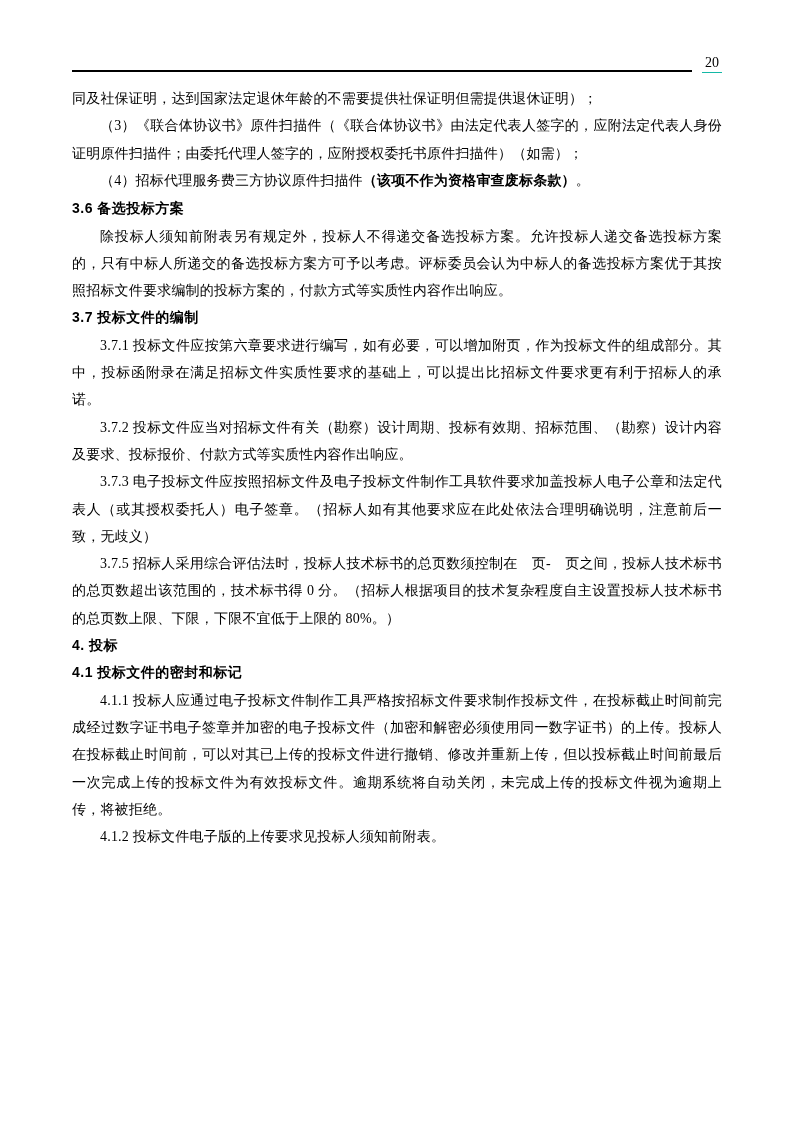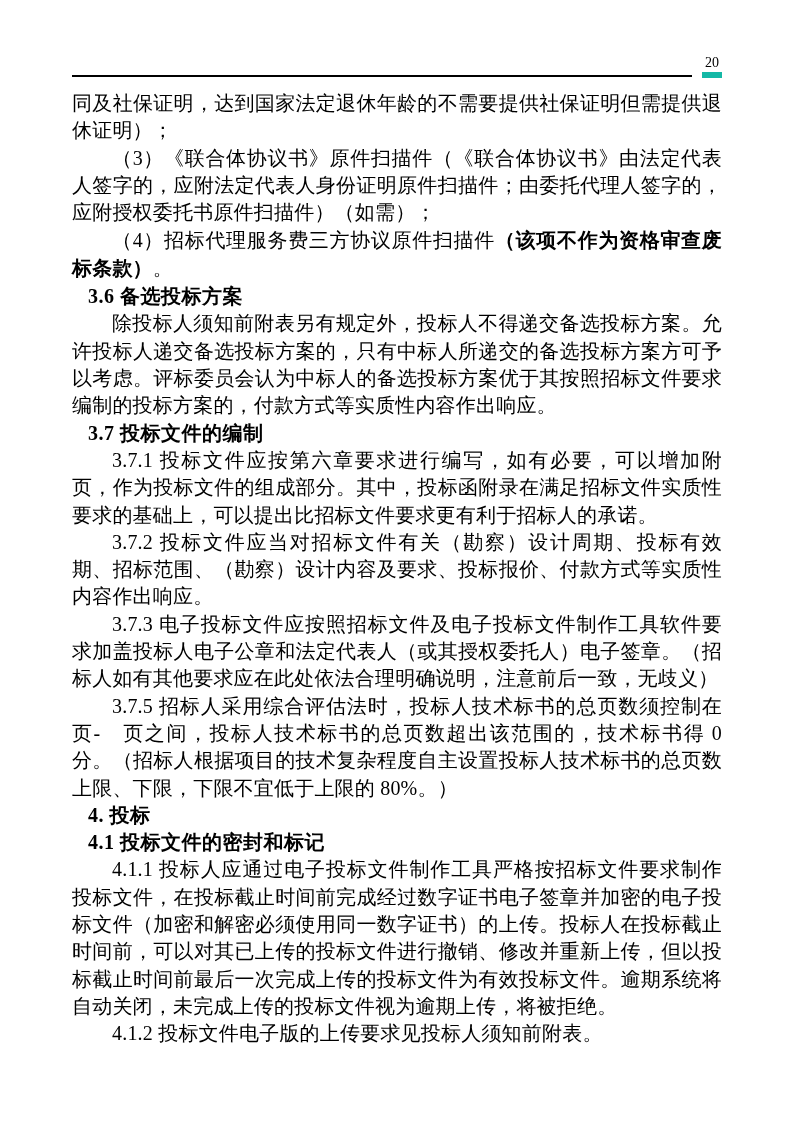--- a/index.html
+++ b/index.html
@@ -26,48 +26,47 @@
   .header-rule {
     flex: 1 1 auto;
     height: 0;
     border-bottom: 2px solid #000000;
     margin-bottom: 1px;
   }
   .page-number {
     flex: 0 0 auto;
     margin-left: 10px;
     padding: 0 3px 1px 3px;
-    border-bottom: 6px solid #14b8a6;
+    border-bottom: 1px solid #14b8a6;
     font-size: 14px;
     line-height: 1.15;
     font-family: "Liberation Serif", "DejaVu Serif", serif;
   }
   .doc-body {
     margin-top: 12px;
-    font-size: 20px;
+    font-size: 14px;
     line-height: 27.3px;
     text-align: justify;
     letter-spacing: 0.2px;
   }
   .doc-body p {
     margin: 0;
     padding: 0;
   }
   p.para {
     text-indent: 2em;
   }
   p.para.noindent {
     text-indent: 0;
   }
   p.heading {
     text-indent: 0;
     font-weight: bold;
-    font-family: Liberation Serif, serif;
+    font-family: Liberation Sans, sans-serif;
     letter-spacing: 0.5px;
-    margin-left: 16px;
   }
   .bold-seg {
     font-weight: bold;
     font-family: Liberation Mono, monospace;
   }
 </style>
 </head>
 <body>
 
 <div class="page">

